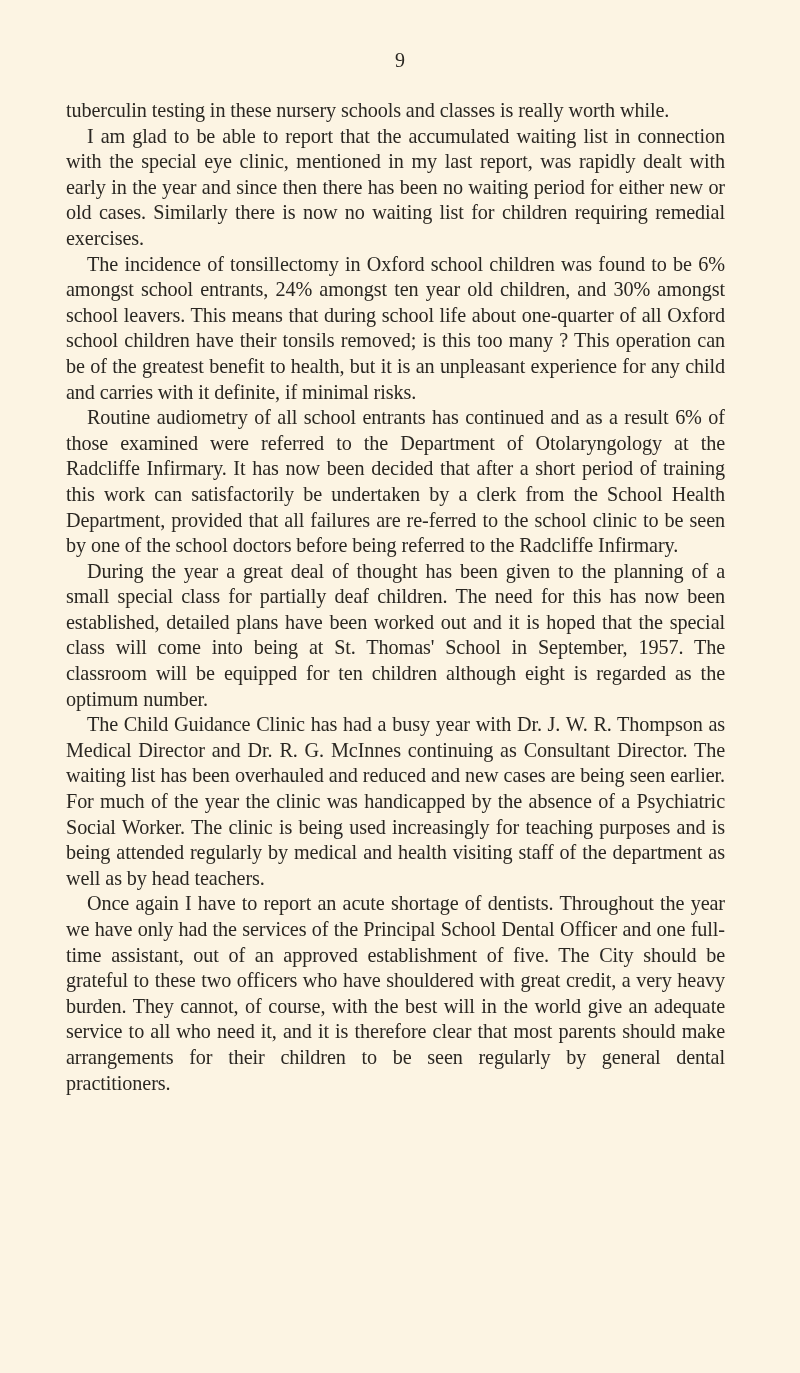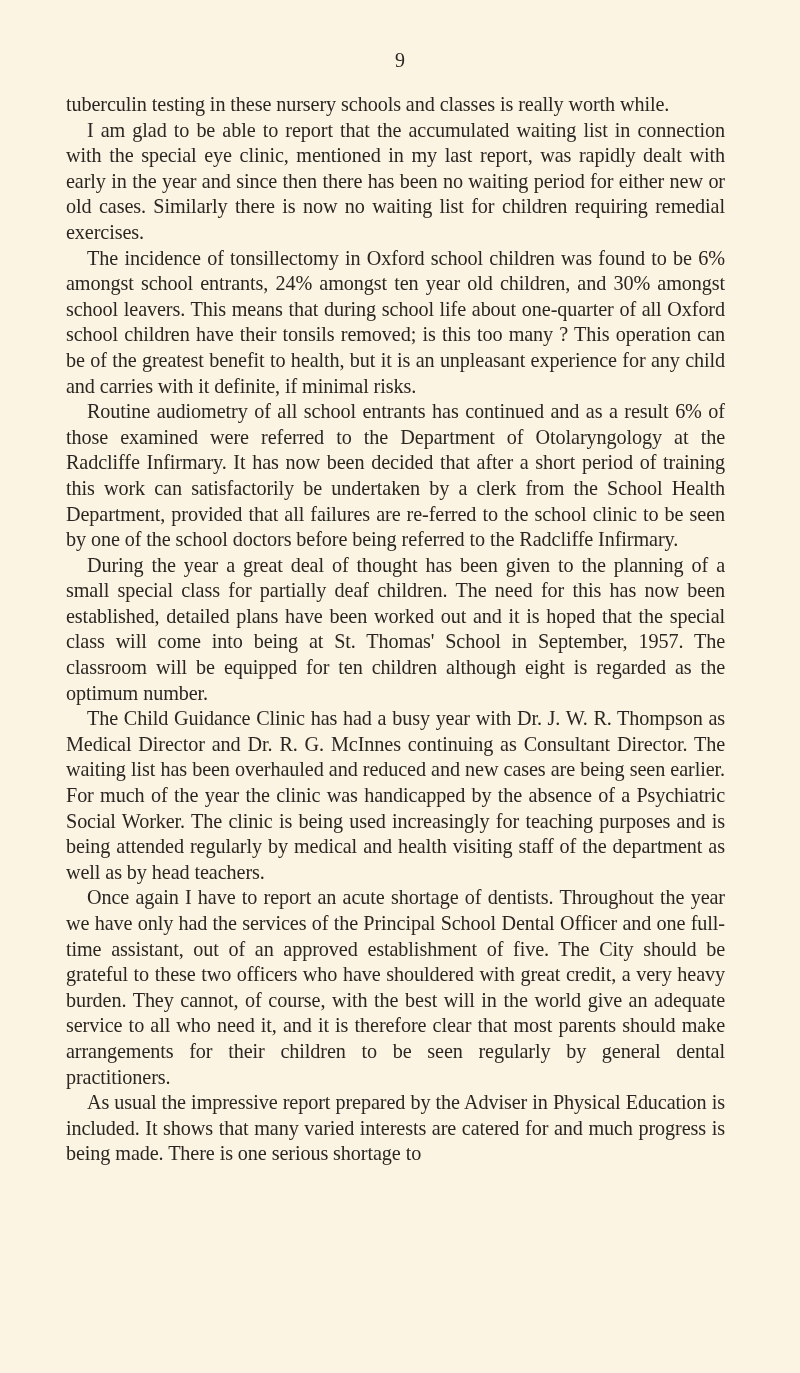--- a/index.html
+++ b/index.html
@@ -20,21 +20,21 @@
       top: 47px;
       left: 0;
       width: 800px;
       text-align: center;
       font-size: 20px;
       line-height: 26px;
       letter-spacing: 0;
     }
     .body-text {
       position: absolute;
-      top: 92px;
+      top: 98px;
       left: 66px;
       width: 659px;
       font-size: 20.2px;
       line-height: 25.6px;
       text-align: justify;
       letter-spacing: -0.1px;
     }
     .para {
       margin: 0;
       text-indent: 21px;
@@ -49,14 +49,13 @@
 <div class="page-number">9</div>
 
 <div class="body-text">
   <p class="para first">tuberculin testing in these nursery schools and classes is really worth while.</p>
   <p class="para">I am glad to be able to report that the accumulated waiting list in connection with the special eye clinic, mentioned in my last report, was rapidly dealt with early in the year and since then there has been no waiting period for either new or old cases.  Similarly there is now no waiting list for children requiring remedial exercises.</p>
   <p class="para">The incidence of tonsillectomy in Oxford school children was found to be 6% amongst school entrants, 24% amongst ten year old children, and 30% amongst school leavers.  This means that during school life about one-quarter of all Oxford school children have their tonsils removed; is this too many ?  This operation can be of the greatest benefit to health, but it is an unpleasant experience for any child and carries with it definite, if minimal risks.</p>
   <p class="para">Routine audiometry of all school entrants has continued and as a result 6% of those examined were referred to the Department of Otolaryngology at the Radcliffe Infirmary.  It has now been decided that after a short period of training this work can satisfactorily be undertaken by a clerk from the School Health Department, provided that all failures are re-ferred to the school clinic to be seen by one of the school doctors before being referred to the Radcliffe Infirmary.</p>
   <p class="para">During the year a great deal of thought has been given to the planning of a small special class for partially deaf children.  The need for this has now been established, detailed plans have been worked out and it is hoped that the special class will come into being at St. Thomas' School in September, 1957.  The classroom will be equipped for ten children although eight is regarded as the optimum number.</p>
   <p class="para">The Child Guidance Clinic has had a busy year with Dr. J. W. R. Thompson as Medical Director and Dr. R. G. McInnes continuing as Consultant Director.  The waiting list has been overhauled and reduced and new cases are being seen earlier.  For much of the year the clinic was handicapped by the absence of a Psychiatric Social Worker.  The clinic is being used increasingly for teaching purposes and is being attended regularly by medical and health visiting staff of the department as well as by head teachers.</p>
   <p class="para">Once again I have to report an acute shortage of dentists.  Throughout the year we have only had the services of the Principal School Dental Officer and one full-time assistant, out of an approved establishment of five.  The City should be grateful to these two officers who have shouldered with great credit, a very heavy burden.  They cannot, of course, with the best will in the world give an adequate service to all who need it, and it is therefore clear that most parents should make arrangements for their children to be seen regularly by general dental practitioners.</p>
-  <p class="para">As usual the impressive report prepared by the Adviser in Physical Education is included.  It shows that many varied interests are catered for and much progress is being made.  There is one serious shortage to</p>
 </div>
 
 </body></html>

